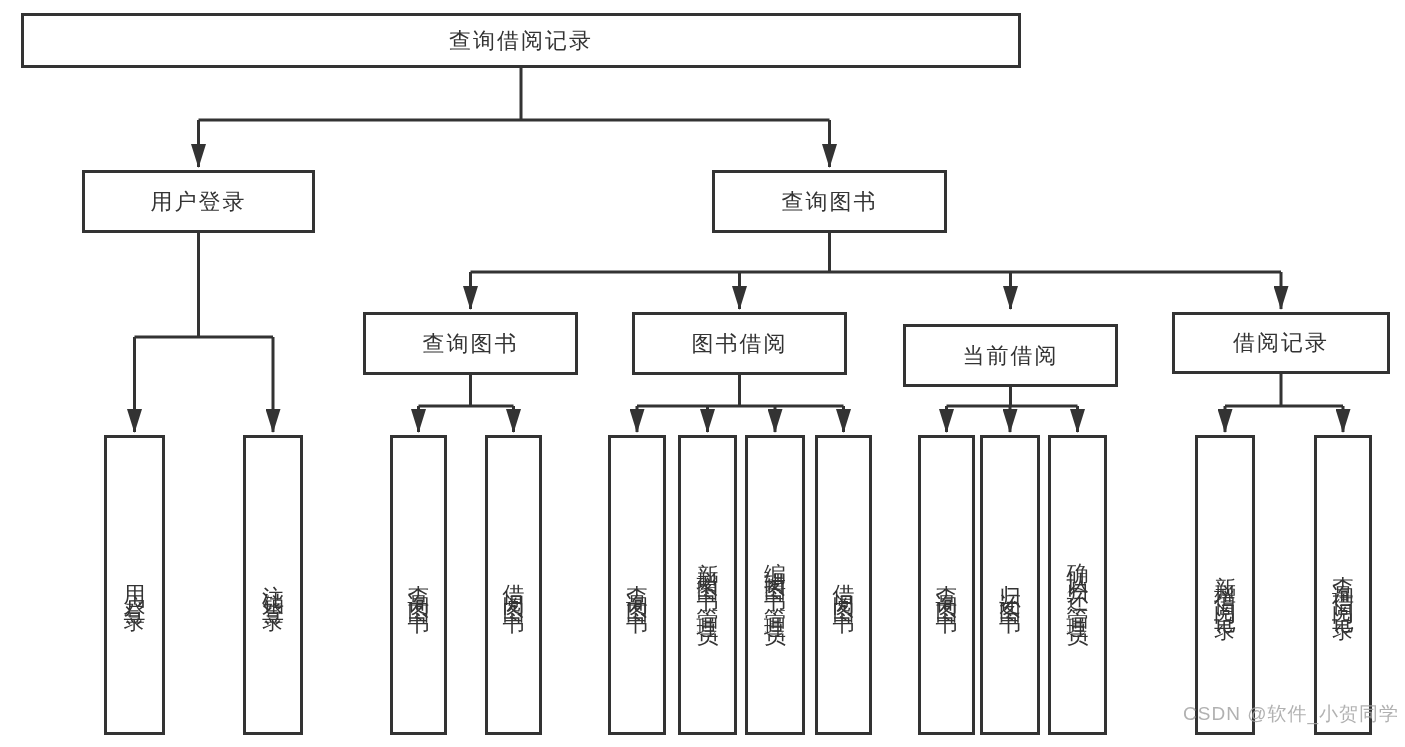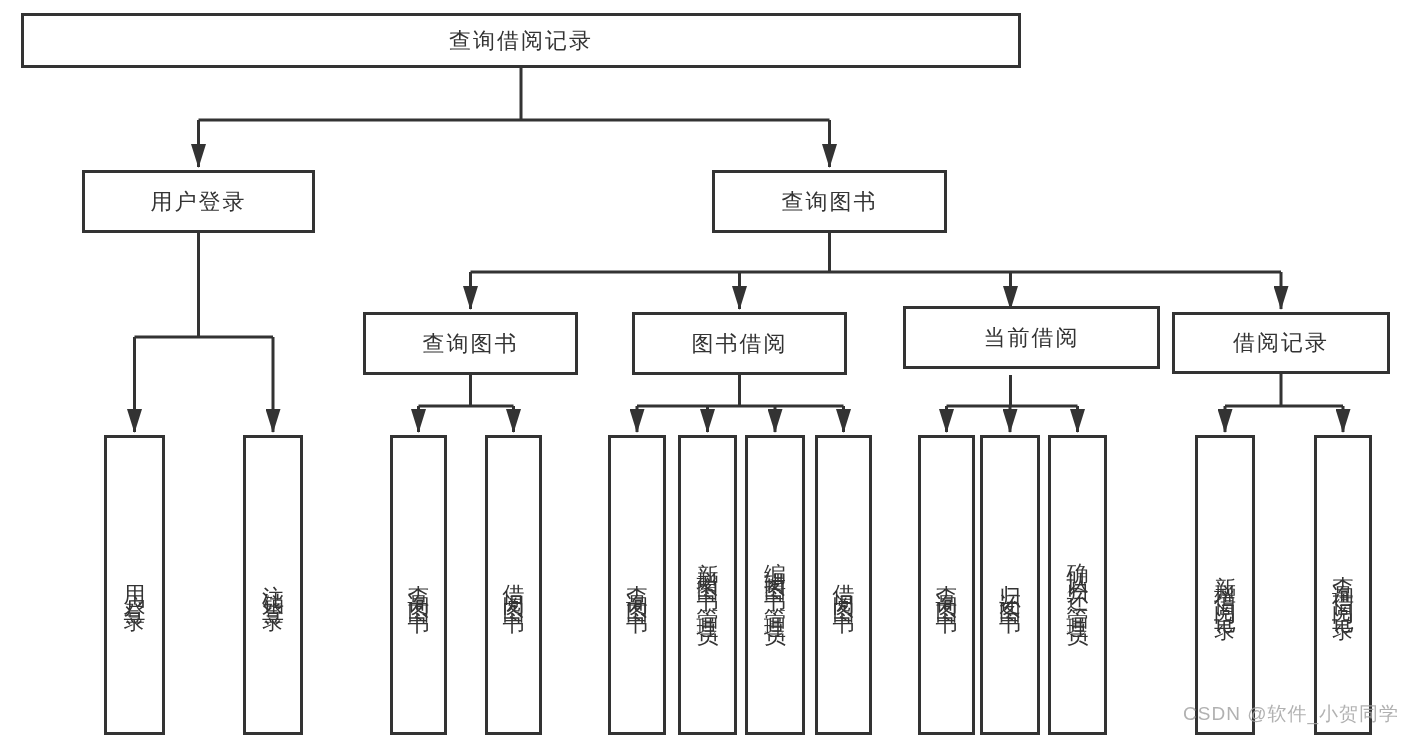--- a/index.html
+++ b/index.html
@@ -102,21 +102,21 @@
   <div class="node h" style="left:712px;top:170px;width:235px;height:63px">
     <span>查询图书</span>
   </div>
 
   <div class="node h" style="left:363px;top:312px;width:215px;height:63px">
     <span>查询图书</span>
   </div>
   <div class="node h" style="left:632px;top:312px;width:215px;height:63px">
     <span>图书借阅</span>
   </div>
-  <div class="node h" style="left:903px;top:306px;width:257px;height:63px">
+  <div class="node h" style="left:903px;top:324px;width:215px;height:63px">
     <span>当前借阅</span>
   </div>
   <div class="node h" style="left:1172px;top:312px;width:218px;height:62px">
     <span>借阅记录</span>
   </div>
 
   <div class="node v" style="left:104px;top:435px;width:61px;height:300px">
     <span>用户登录</span>
   </div>
   <div class="node v" style="left:243px;top:435px;width:60px;height:300px">

